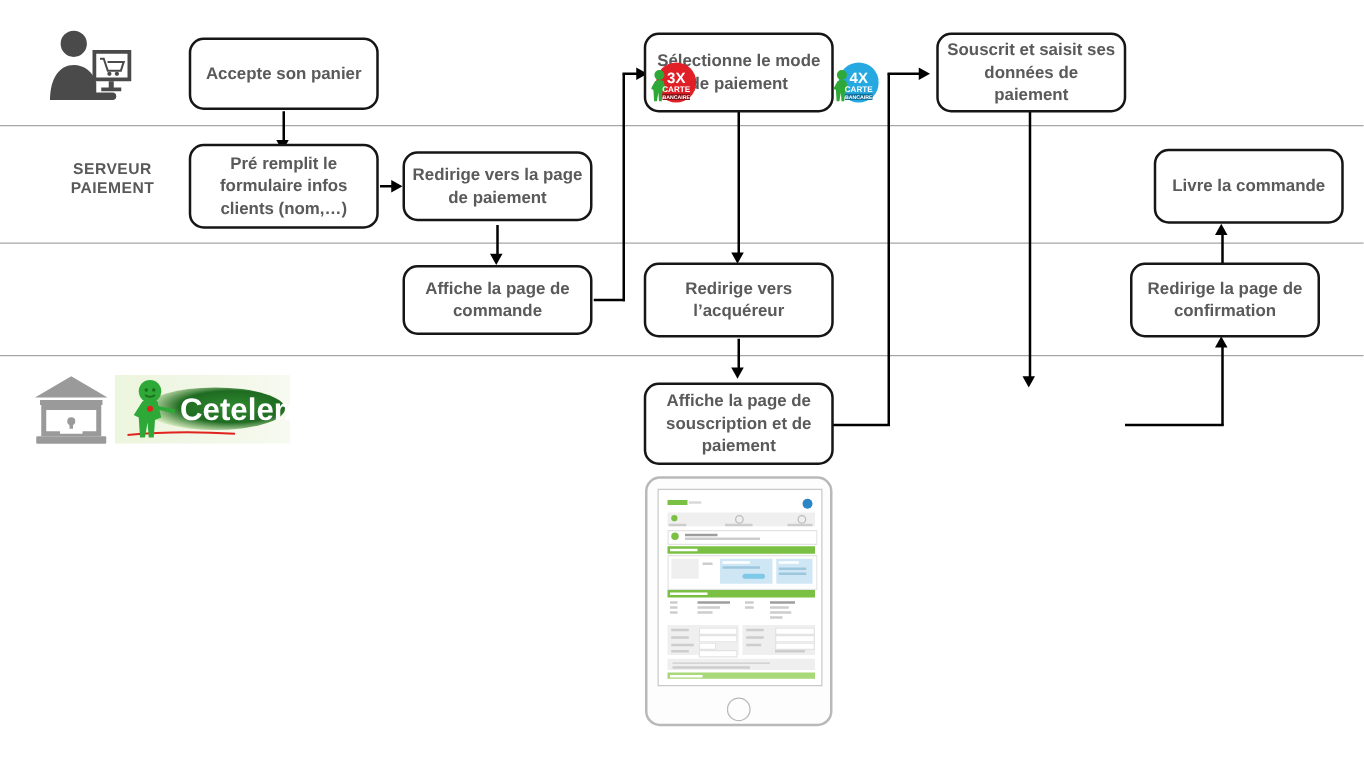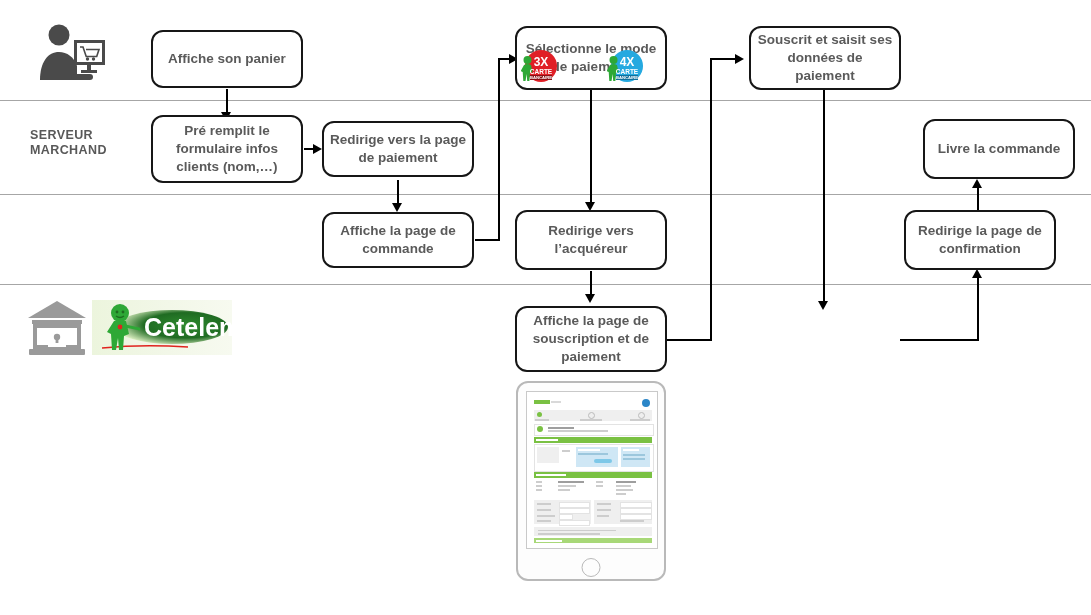--- a/index.html
+++ b/index.html
@@ -8,21 +8,21 @@
     font-family:"Liberation Sans", sans-serif;
   }
   #stage{position:absolute;left:0;top:0;width:1091px;height:615px;}
 
   
   .lane-divider{position:absolute;left:0;width:1091px;height:1px;background:#a6a6a6;}
 
   
   .lane-label{
     position:absolute;color:#595959;font-weight:bold;font-size:12.5px;
-    letter-spacing:.4px;line-height:15px;text-align:left;
+    letter-spacing:.4px;line-height:15px;text-align:center;
   }
 
   
   .node{
     position:absolute;box-sizing:border-box;
     border:2px solid #161616;border-radius:12px;background:#ffffff;
     display:flex;align-items:center;justify-content:center;
     text-align:center;color:#5a5a5a;font-weight:bold;
     font-size:13.5px;line-height:18px;padding:3px 6px;z-index:5;
   }
@@ -77,21 +77,21 @@
 <body>
 
 <div id="stage">
 
   <div class="lane-divider" style="top:100px;"></div>
   <div class="lane-divider" style="top:194px;"></div>
   <div class="lane-divider" style="top:284px;"></div>
 
   <div class="lane-label" style="left:30px;top:128px;width:120px;">
     <span>SERVEUR</span><br>
-    <span>MARCHAND</span>
+    <span>PAIEMENT</span>
   </div>
 
   <div class="actor-icon">
     <svg viewBox="0 0 72 60" width="72" height="60">
       <ellipse cx="23" cy="13" rx="10.5" y="12" fill="#4a4a4a"></ellipse>
       <path d="M4 58 C4 40 12 30 23 30 C31 30 38 35 41 44 L41 58 Z" fill="#4a4a4a"></path>
       <rect x="35" y="52" width="22" height="6" rx="3" fill="#4a4a4a"></rect>
       <rect x="38" y="18" width="31" height="25" fill="#4a4a4a"></rect>
       <rect x="41" y="21" width="25" height="19" fill="#ffffff"></rect>
       <rect x="51" y="43" width="4" height="6" fill="#4a4a4a"></rect>
@@ -177,21 +177,21 @@
   <div class="arrow down" style="left:818px;top:301px;"></div>
 
   <div class="conn h" style="left:900px;top:339px;width:79px;"></div>
   <div class="conn v" style="left:977px;top:277px;height:63px;"></div>
   <div class="arrow up" style="left:972px;top:269px;"></div>
 
   <div class="conn v" style="left:977px;top:187px;height:26px;"></div>
   <div class="arrow up" style="left:972px;top:179px;"></div>
 
   <div class="node" style="left:151px;top:30px;width:152px;height:58px;">
-    <span class="label">Affiche son panier</span>
+    <span class="label">Accepte son panier</span>
   </div>
 
   <div class="node" style="left:151px;top:115px;width:152px;height:68px;">
     <span class="label">Pré remplit le formulaire infos clients (nom,…)</span>
   </div>
 
   <div class="node" style="left:322px;top:121px;width:152px;height:56px;">
     <span class="label">Redirige vers la page de paiement</span>
   </div>
 
@@ -210,21 +210,21 @@
         <circle cx="6.5" cy="12" r="4"></circle>
         <path d="M3 17 q3.5 -2 7 0 l1.5 7 -2.5 1 -.6 8 -2.2 0 -.5 -7 -1.2 7 -2.2 0 -.6 -9 -2 -1 z"></path>
       </g>
       <text x="20" y="18" text-anchor="middle" font-family="'Liberation Sans',sans-serif" font-size="12" font-weight="bold" fill="#ffffff">3X</text>
       <text x="20" y="25.5" text-anchor="middle" font-family="'Liberation Sans',sans-serif" font-size="6.5" font-weight="bold" fill="#ffffff">CARTE</text>
       <rect x="9" y="27" width="22" height="5" fill="#8a0f14"></rect>
       <text x="20" y="31" text-anchor="middle" font-family="'Liberation Sans',sans-serif" font-size="4.2" font-weight="bold" fill="#ffffff">BANCAIRE</text>
     </svg>
   </div>
 
-  <div class="badge" style="left:607px;top:48px;">
+  <div class="badge" style="left:667px;top:48px;">
     <svg viewBox="0 0 36 36" width="36" height="36">
       <circle cx="20" cy="18" r="16" fill="#25A9E0"></circle>
       <g fill="#2EA836">
         <circle cx="6.5" cy="12" r="4"></circle>
         <path d="M3 17 q3.5 -2 7 0 l1.5 7 -2.5 1 -.6 8 -2.2 0 -.5 -7 -1.2 7 -2.2 0 -.6 -9 -2 -1 z"></path>
       </g>
       <text x="20" y="18" text-anchor="middle" font-family="'Liberation Sans',sans-serif" font-size="12" font-weight="bold" fill="#ffffff">4X</text>
       <text x="20" y="25.5" text-anchor="middle" font-family="'Liberation Sans',sans-serif" font-size="6.5" font-weight="bold" fill="#ffffff">CARTE</text>
       <rect x="9" y="27" width="22" height="5" fill="#10709c"></rect>
       <text x="20" y="31" text-anchor="middle" font-family="'Liberation Sans',sans-serif" font-size="4.2" font-weight="bold" fill="#ffffff">BANCAIRE</text>

